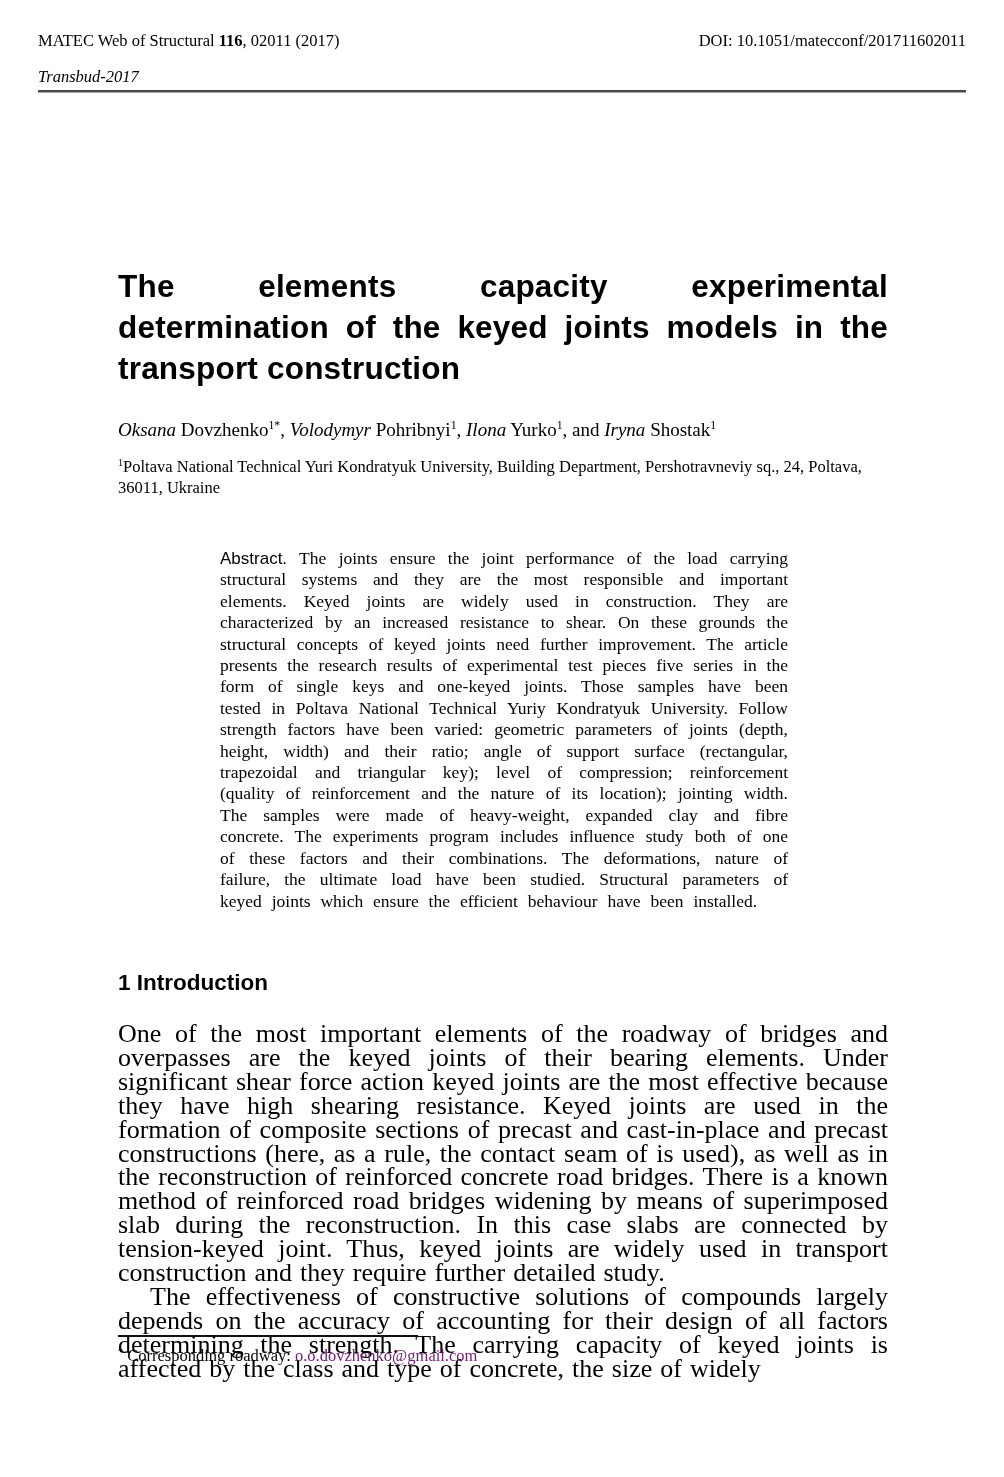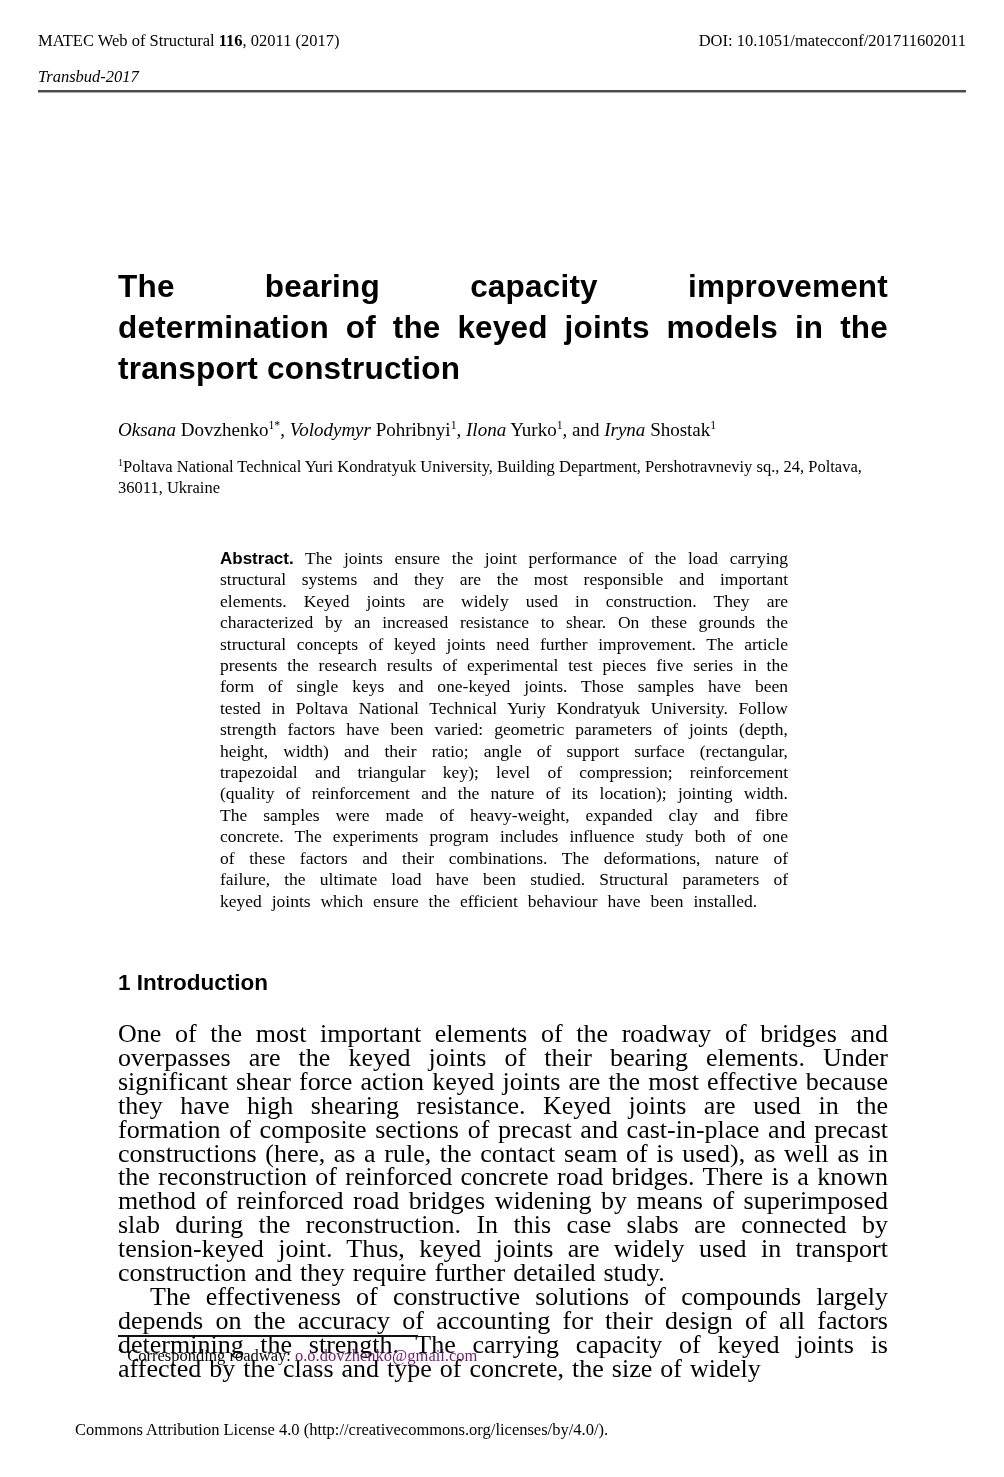--- a/index.html
+++ b/index.html
@@ -39,21 +39,21 @@
   .affiliation { position: absolute; top: 456px; left: 118px; width: 770px; font-size: 16.5px; line-height: 21px; }
 
   
   .abstract {
     position: absolute; top: 548px; left: 220px; width: 568px;
     font-size: 17.5px; line-height: 21.4px;
     text-align: justify; word-spacing: 5.5px;
   }
   .abstract-label {
     font-family: "Liberation Sans", sans-serif;
-    font-weight: bold; font-size: 17px; word-spacing: normal;
+    font-weight: normal; font-size: 17px; word-spacing: normal;
   }
 
   
   .section-heading {
     position: absolute; top: 970px; left: 118px; margin: 0;
     font-family: "Liberation Sans", sans-serif;
     font-size: 22.5px; font-weight: bold;
   }
   .body-text {
     position: absolute; top: 1022px; left: 118px; width: 770px;
@@ -82,21 +82,21 @@
   <div class="header">
     <div class="header-row">
       <div><span>MATEC Web of Structural </span><span style="font-weight: bold;">116</span><span>, 02011 (2017)</span></div>
       <div>DOI: 10.1051/matecconf/201711602011</div>
     </div>
     <div class="journal-name">Transbud-2017</div>
   </div>
   <div class="header-rule"></div>
 
   <h1 class="title">
-    <span class="jline">The bearing capacity improvement</span>
+    <span class="jline">The elements capacity experimental</span>
     <span class="jline">determination of the keyed joints models in the</span>
     <span class="lline">transport construction</span>
   </h1>
 
   <div class="authors"><span style="font-style: italic;">Oksana</span><span> Dovzhenko</span><sup>1*</sup><span>, </span><span style="font-style: italic;">Volodymyr</span><span> Pohribnyi</span><sup>1</sup><span>, </span><span style="font-style: italic;">Ilona</span><span> Yurko</span><sup>1</sup><span>, and </span><span style="font-style: italic;">Iryna</span><span> Shostak</span><sup>1</sup></div>
 
   <div class="affiliation"><sup>1</sup><span>Poltava National Technical Yuri Kondratyuk University, Building Department, Pershotravneviy sq., 24, Poltava, 36011, Ukraine</span></div>
 
   <div class="abstract">
     <span class="abstract-label">Abstract.</span>
@@ -107,16 +107,15 @@
 
   <div class="body-text">
     <p>One of the most important elements of the roadway of bridges and overpasses are the keyed joints of their bearing elements. Under significant shear force action keyed joints are the most effective because they have high shearing resistance. Keyed joints are used in the formation of composite sections of precast and cast-in-place and precast constructions (here, as a rule, the contact seam of is used), as well as in the reconstruction of reinforced concrete road bridges. There is a known method of reinforced road bridges widening by means of superimposed slab during the reconstruction. In this case slabs are connected by tension-keyed joint. Thus, keyed joints are widely used in transport construction and they require further detailed study.</p>
     <p class="indent">The effectiveness of constructive solutions of compounds largely depends on the accuracy of accounting for their design of all factors determining the strength. The carrying capacity of keyed joints is affected by the class and type of concrete, the size of widely</p>
   </div>
 
   <div class="footnote-rule"></div>
   <div class="footnote"><sup>*</sup> <span>Corresponding roadway: </span><a href="#" style="color: #701a75;">o.o.dovzhenko@gmail.com</a></div>
 
   <div class="copyright">
-    <span class="lline">Commons Attribution License 4.0 (http://creativecommons.org/licenses/by/4.0/).</span>
   </div>
 
 </div>
 
 </body></html>

